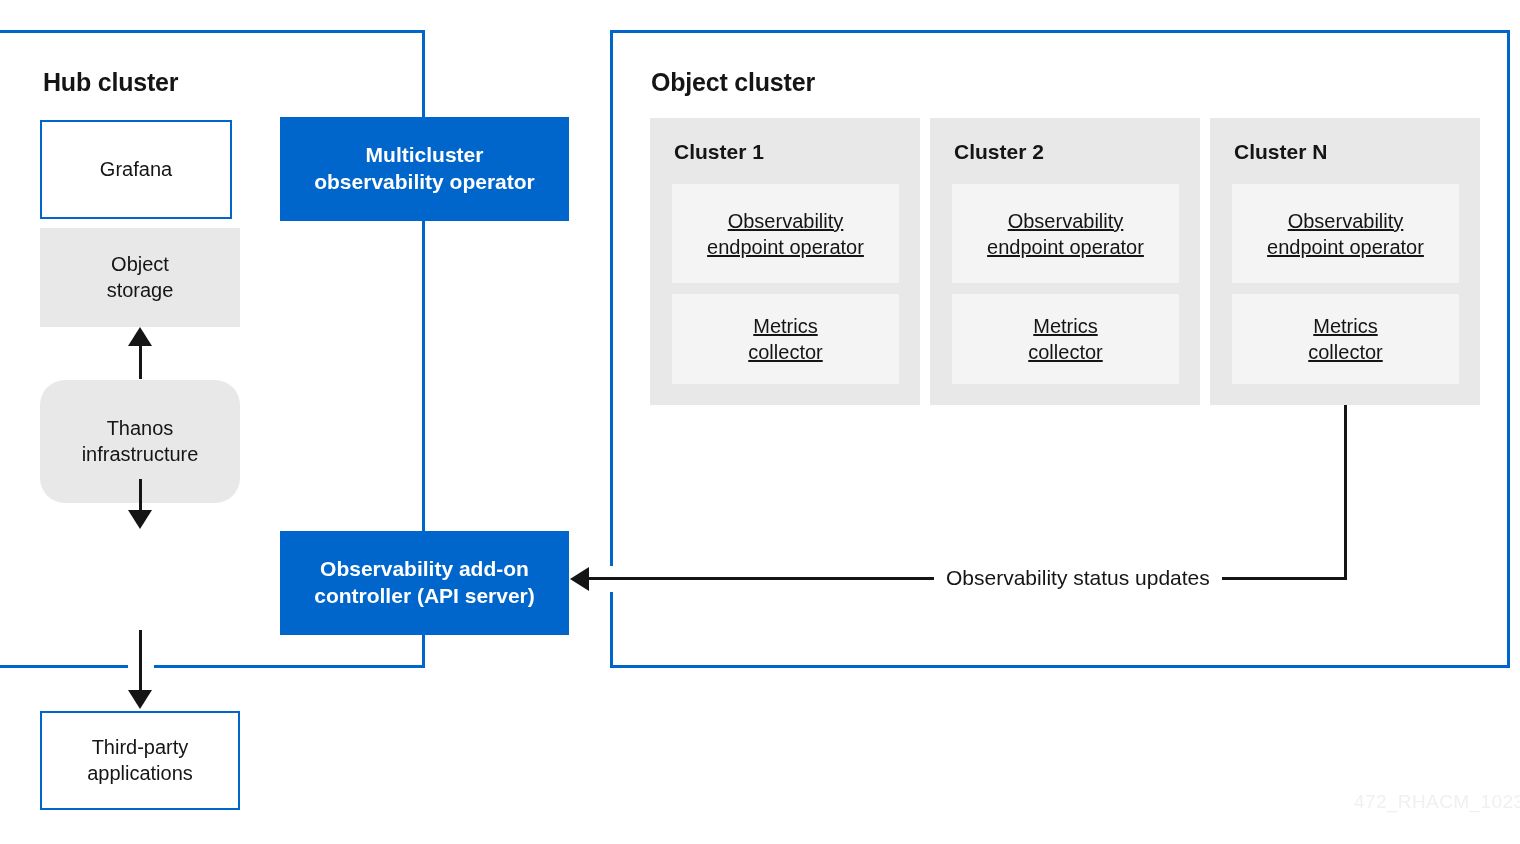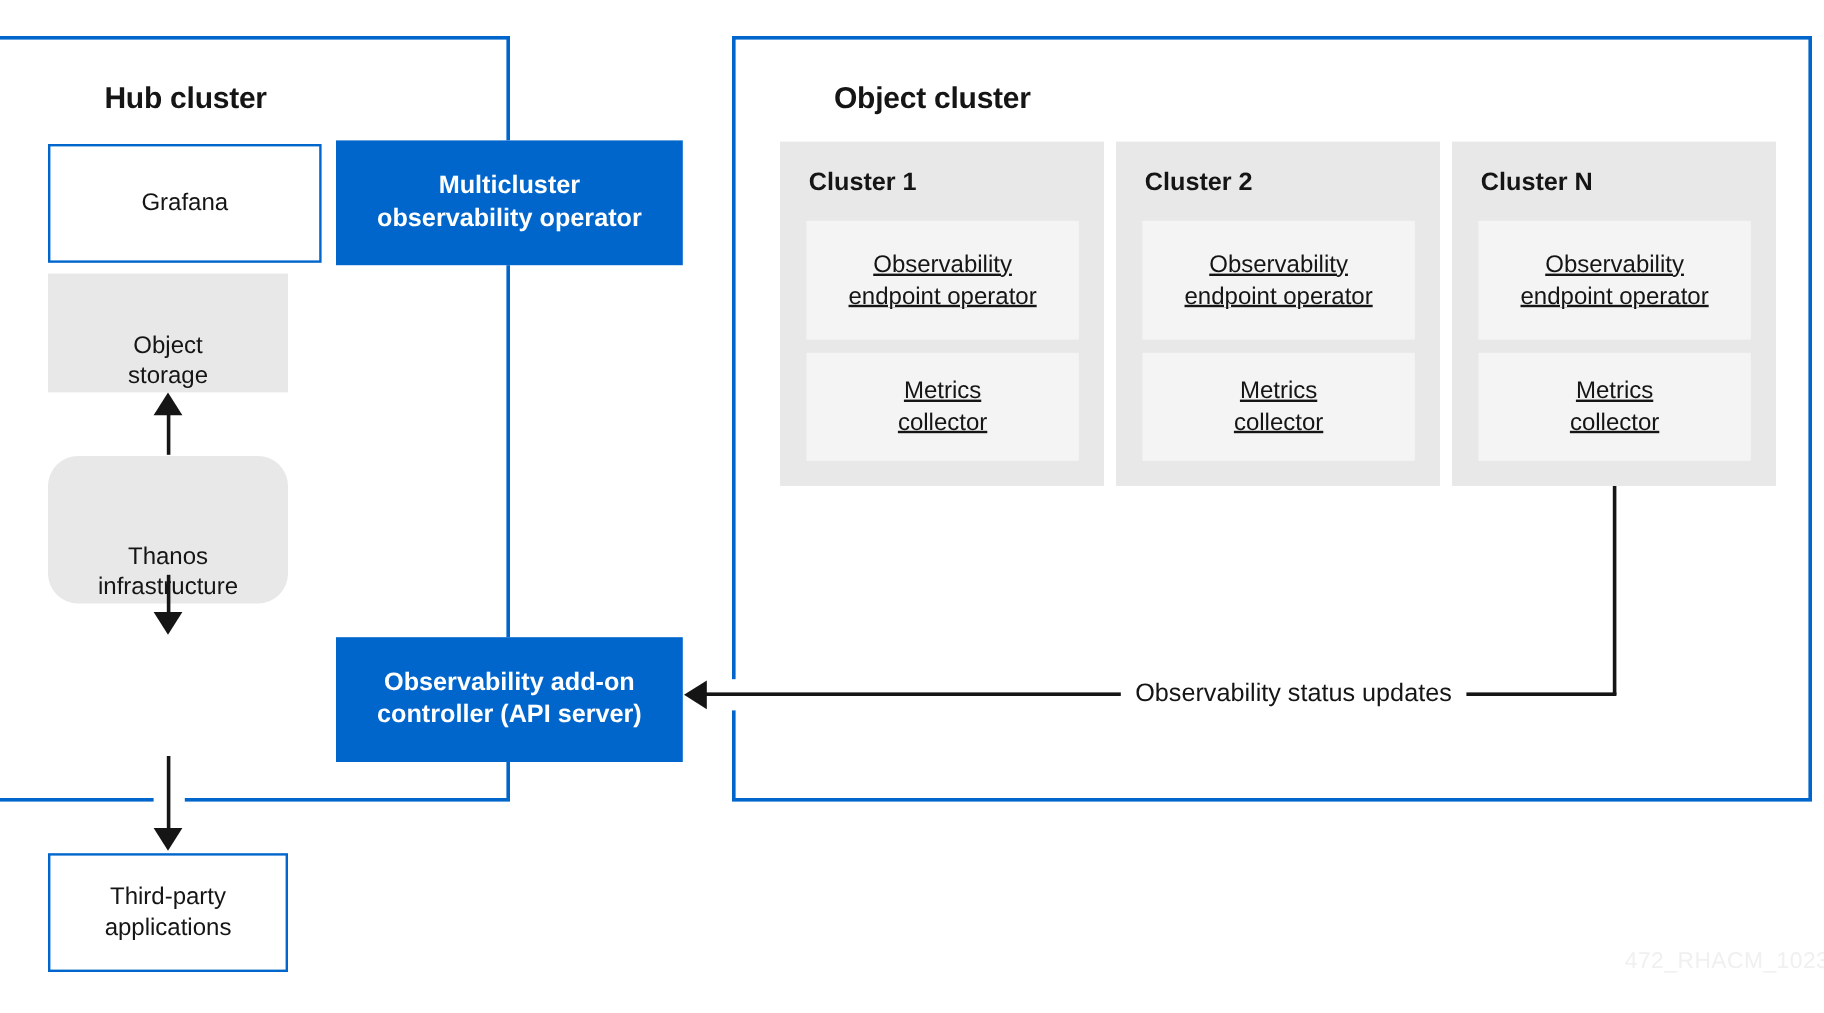--- a/index.html
+++ b/index.html
@@ -27,41 +27,39 @@
   }
   
   .frame-gap { background: #ffffff; }
 
   .frame-title {
     font-size: 25px;
     font-weight: bold;
     color: #151515;
     letter-spacing: -0.2px;
     white-space: nowrap;
-    margin-left: 44px;
   }
 
   
   .box {
     display: flex;
     align-items: center;
     justify-content: center;
     text-align: center;
     line-height: 1.28;
     color: #151515;
     font-size: 20px;
   }
   .box-outline {
     background: #ffffff;
     border: 2px solid #0066cc;
   }
   .box-gray {
     background: #e8e8e8;
     border: none;
-    align-items: flex-end;
   }
   .box-blue {
     background: #0066cc;
     color: #ffffff;
     border: none;
     font-weight: bold;
     font-size: 21px;
   }
 
   
@@ -137,21 +135,21 @@
 
   <div class="abs cluster-frame" style="left:-3px; top:30px; width:428px; height:638px;"></div>
 
   <div class="abs frame-gap" style="left:419px; top:117px; width:10px; height:104px;"></div>
   <div class="abs frame-gap" style="left:419px; top:531px; width:10px; height:104px;"></div>
 
   <div class="abs frame-gap" style="left:128px; top:663px; width:26px; height:10px;"></div>
 
   <div class="abs frame-title" style="left:43px; top:68px;">Hub cluster</div>
 
-  <div class="abs box box-outline" style="left:40px; top:120px; width:228px; height:99px;">
+  <div class="abs box box-outline" style="left:40px; top:120px; width:192px; height:99px;">
     <span>Grafana</span>
   </div>
 
   <div class="abs box box-gray" style="left:40px; top:228px; width:200px; height:99px;">
     <span>
       <span>Object</span><br>
       <span>storage</span>
     </span>
   </div>
 

